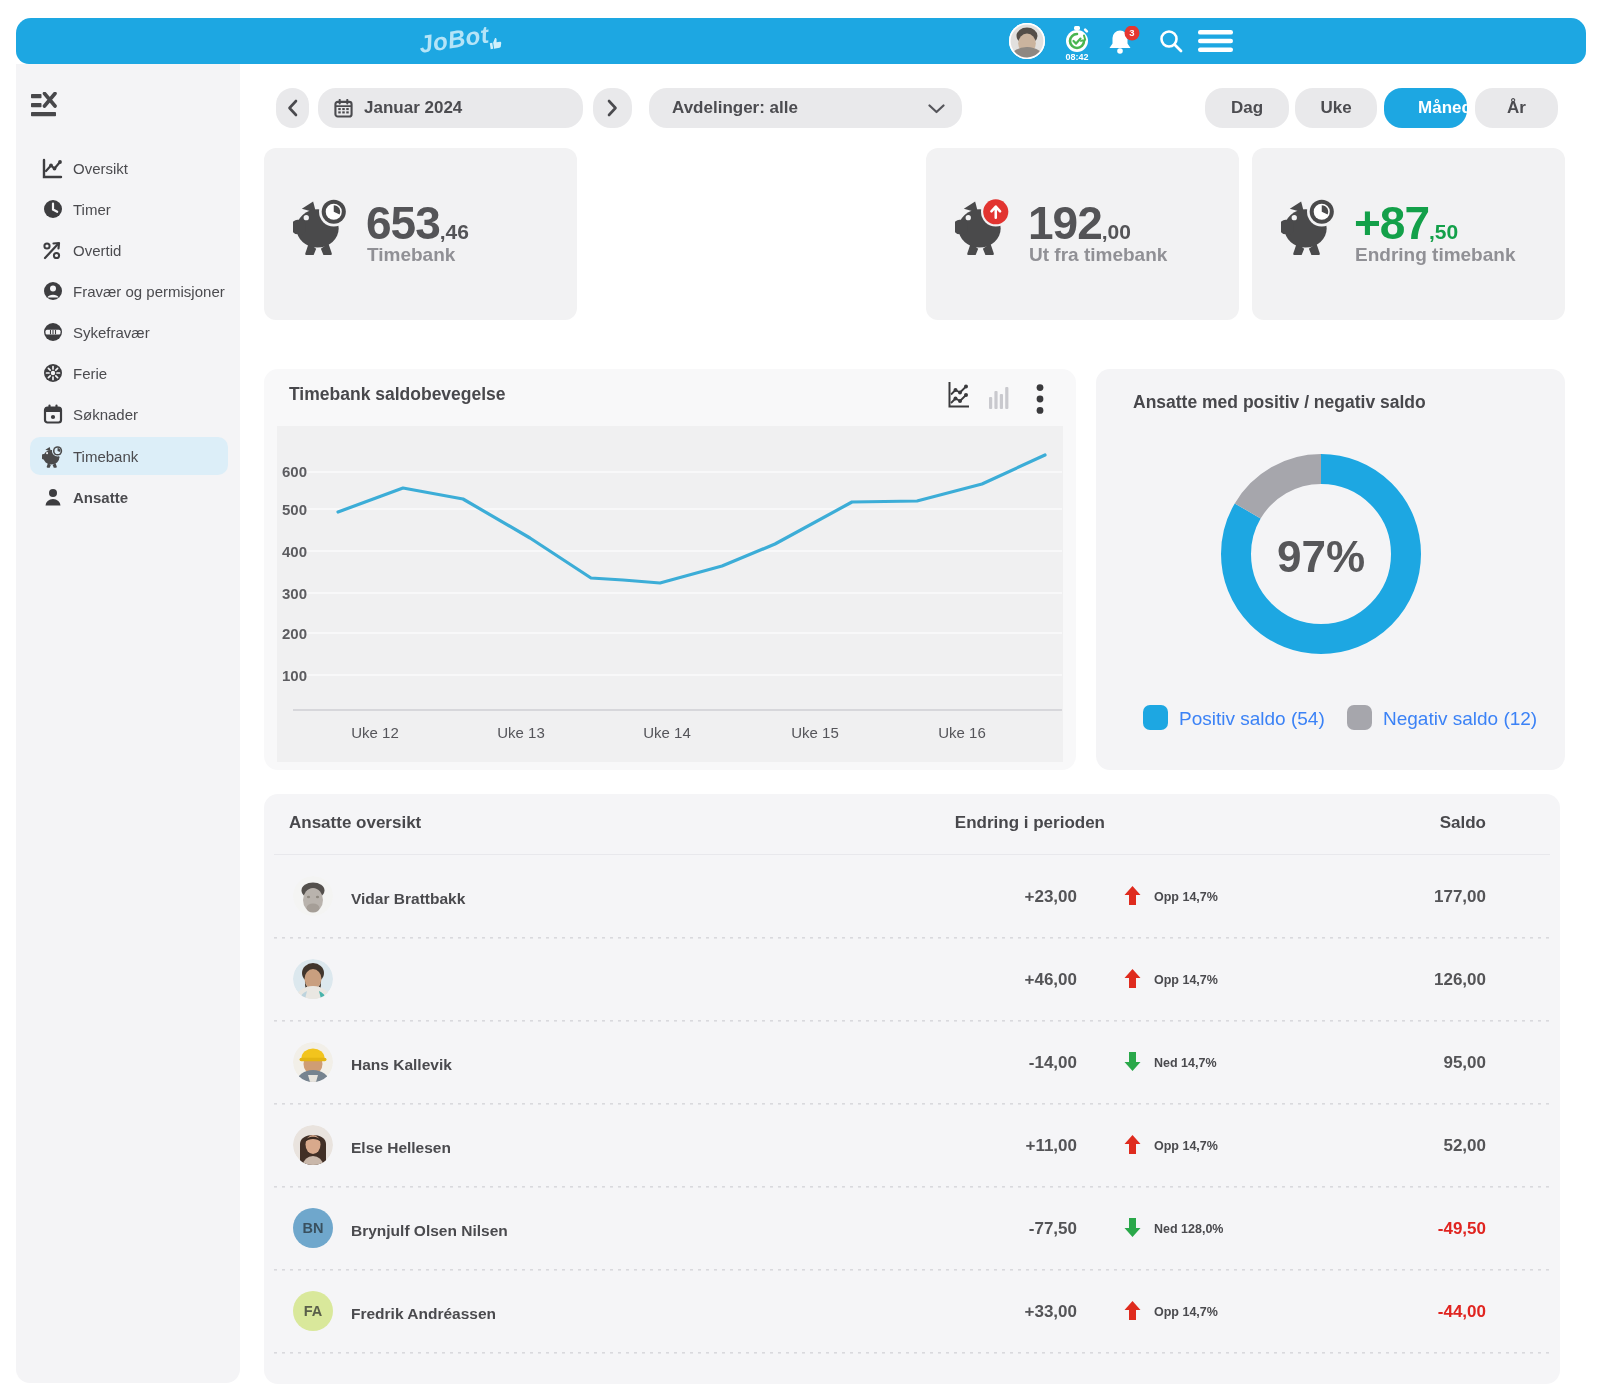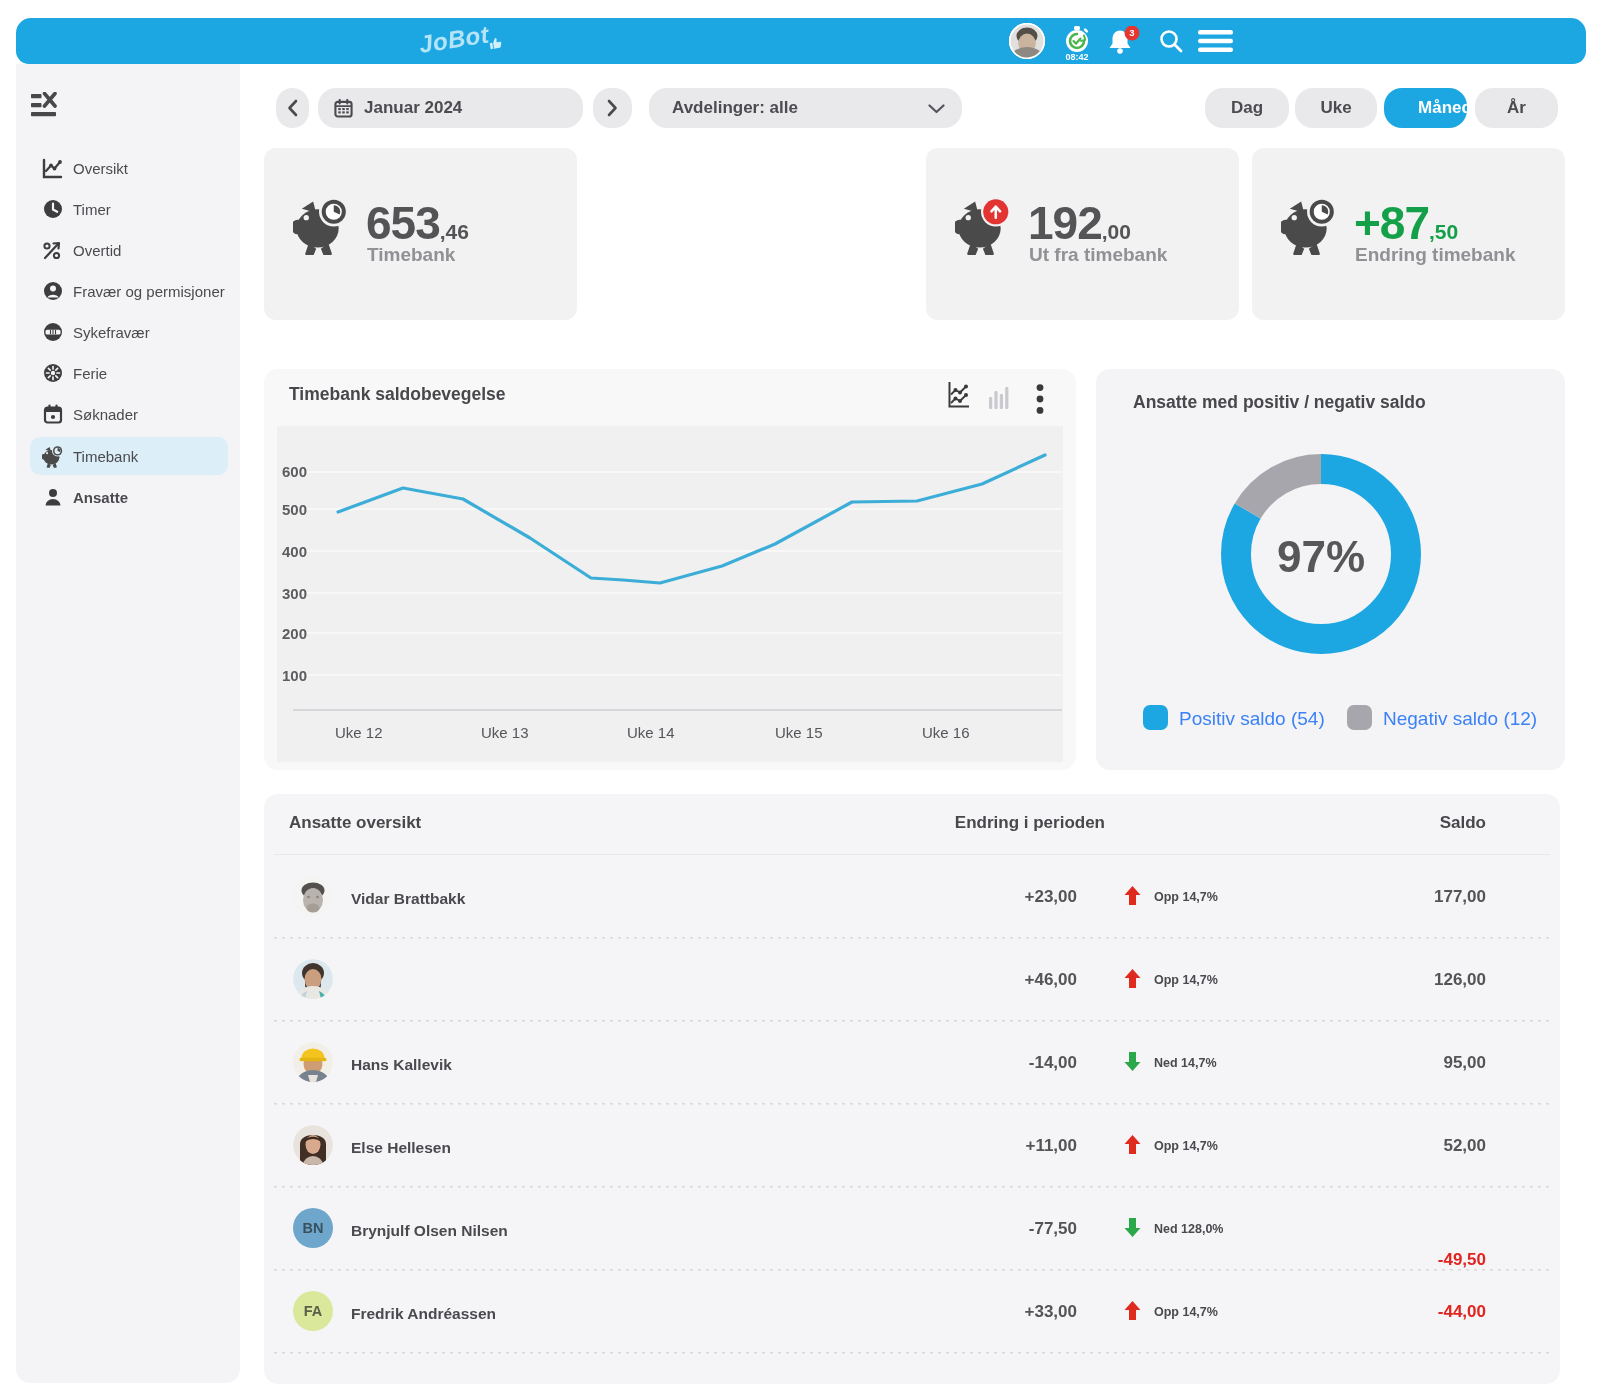--- a/index.html
+++ b/index.html
@@ -25,21 +25,21 @@
   .scard { position:absolute; top:148px; width:313px; height:172px; background:#f2f2f3; border-radius:12px; }
   .scard .icon { position:absolute; left:29px; top:50px; width:55px; height:57px; }
   .scard .num { position:absolute; left:102px; top:48px; font-weight:bold; font-size:46px; color:#545457; letter-spacing:-1px; }
   .scard .num .dec { font-size:21px; letter-spacing:0; }
   .scard .lbl { position:absolute; left:103px; top:96px; font-weight:bold; font-size:19px; color:#909095; }
 
   
   #chartcard { left:264px; top:369px; width:812px; height:401px; background:#f8f8f9; border-radius:14px; }
   #chartplot { position:absolute; left:13px; top:57px; width:786px; height:336px; background:#f0f0f1; }
   .ylab { position:absolute; width:40px; text-align:right; font-size:15px; font-weight:bold; color:#5c5c60; }
-  .xlab { position:absolute; top:355px; width:80px; text-align:left; font-size:15px; color:#55555a; }
+  .xlab { position:absolute; top:355px; width:80px; text-align:center; font-size:15px; color:#55555a; }
   #charttitle { left:289px; top:384px; font-size:17.5px; font-weight:bold; color:#48484c; }
 
   
   #donutcard { left:1096px; top:369px; width:469px; height:401px; background:#f4f4f6; border-radius:14px; }
   #donuttitle { left:1133px; top:392px; font-size:17.5px; font-weight:bold; color:#48484c; }
   .legsq { position:absolute; top:705px; width:25px; height:25px; border-radius:7px; }
   .legtx { position:absolute; top:708px; font-size:19px; color:#3b82f6; }
   #pct { left:1271px; top:532px; width:100px; text-align:center; font-size:44px; font-weight:bold; color:#57575a; }
 
   
@@ -448,21 +448,21 @@
   <div class="pct2" style="top:1139px;">Opp 14,7%</div>
   <div class="saldo" style="top:1136px;">52,00</div>
 
   <div class="avatar" style="top:1208px;background:#6fa7cc;display:flex;align-items:center;justify-content:center;font-size:14.5px;font-weight:bold;color:#39505f;">BN</div>
   <div class="pname" style="top:1221px;">Brynjulf Olsen Nilsen</div>
   <div class="val" style="left:957px;top:1219px;">-77,50</div>
   <svg class="arrow" style="top:1218px;" viewBox="0 0 17 19">
       <path d="M8.5 19 L16.5 10 H12 V0 H5 V10 H0.5 Z" fill="#2aa84a"></path>
     </svg>
   <div class="pct2" style="top:1222px;">Ned 128,0%</div>
-  <div class="saldo neg" style="top:1219px;margin-top:31px;">-49,50</div>
+  <div class="saldo neg" style="top:1219px;">-49,50</div>
 
   <div class="avatar" style="top:1291px;background:#d9e89b;display:flex;align-items:center;justify-content:center;font-size:14.5px;font-weight:bold;color:#5a5f4a;">FA</div>
   <div class="pname" style="top:1304px;">Fredrik Andréassen</div>
   <div class="val" style="left:957px;top:1302px;">+33,00</div>
   <svg class="arrow" style="top:1301px;" viewBox="0 0 17 19">
       <path d="M8.5 0 L16.5 9 H12 V19 H5 V9 H0.5 Z" fill="#df2b1e"></path>
     </svg>
   <div class="pct2" style="top:1305px;">Opp 14,7%</div>
   <div class="saldo neg" style="top:1302px;">-44,00</div>
 </div>

